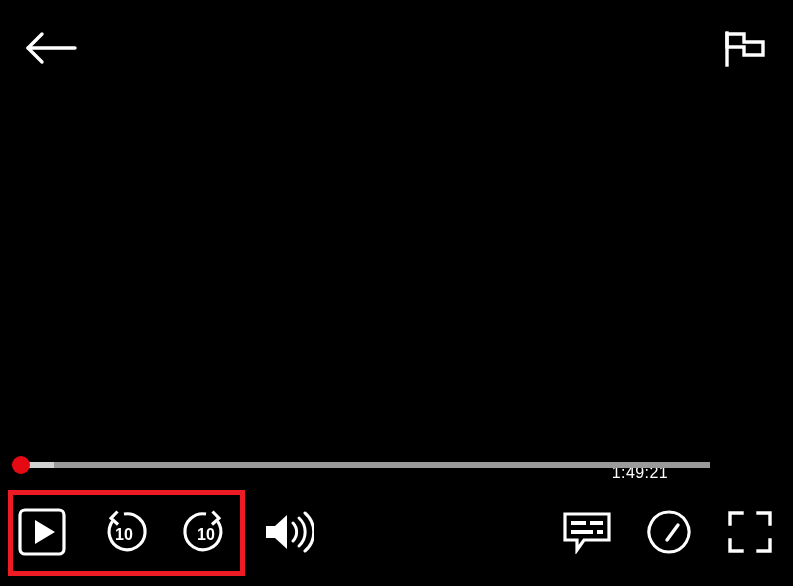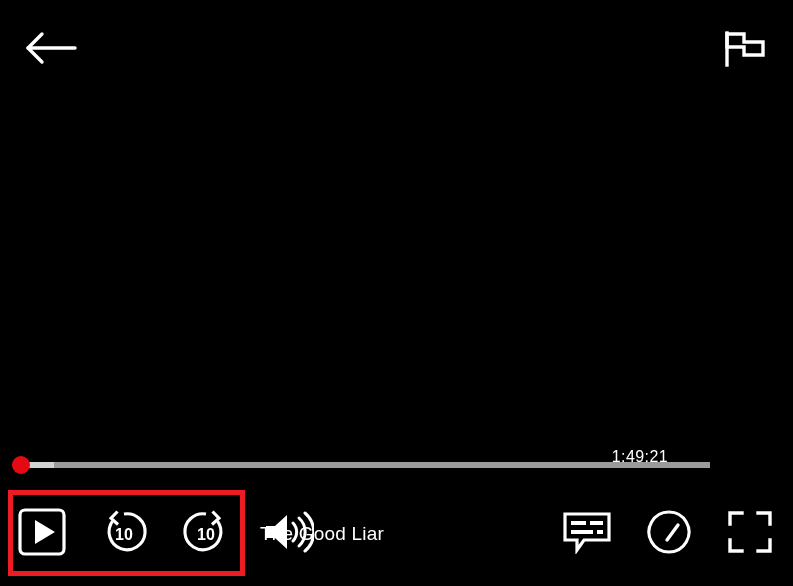--- a/index.html
+++ b/index.html
@@ -35,21 +35,21 @@
   .video-surface {
     position:absolute; top:100px; left:0;
     width:793px; height:340px;
     background:#000;
   }
 
   
   .progress-row {
     position:absolute; left:0; top:448px;
     width:668px; height:34px;
-    display:flex; align-items:flex-start;gap:48px;
+    display:flex; align-items:flex-end;gap:48px;
   }
   .scrub-wrap {
     position:relative;
     margin-left:14px;
     width:696px; height:34px;
     display:flex; align-items:center;
     cursor:pointer;
   }
   .track {
     position:absolute; left:0; top:50%;
@@ -205,21 +205,20 @@
       <span>
         <svg width="52" height="44" viewBox="0 0 52 44" fill="none">
           <polygon points="4,16 13,16 25,5 25,39 13,28 4,28" fill="#ffffff"></polygon>
           <path d="M31 13 A13 13 0 0 1 31 31" stroke="#ffffff" stroke-width="3" fill="none" stroke-linecap="round"></path>
           <path d="M37 8 A19 19 0 0 1 37 36" stroke="#ffffff" stroke-width="3" fill="none" stroke-linecap="round"></path>
           <path d="M43 3 A25 25 0 0 1 43 41" stroke="#ffffff" stroke-width="3" fill="none" stroke-linecap="round"></path>
         </svg>
       </span>
     </div>
 
-    <div class="title-label">The Good Liar</div>
 
     <div class="ctl subtitles-btn">
       <span>
         <svg width="50" height="44" viewBox="0 0 50 44" fill="none">
           <path d="M3 4 L47 4 L47 30 L22 30 L15 40 L15 30 L3 30 Z" stroke="#ffffff" stroke-width="3.2" fill="none" stroke-linejoin="miter"></path>
           <rect x="9" y="11" width="15" height="4" fill="#ffffff"></rect>
           <rect x="28" y="11" width="13" height="4" fill="#ffffff"></rect>
           <rect x="9" y="20" width="22" height="4" fill="#ffffff"></rect>
           <rect x="35" y="20" width="6" height="4" fill="#ffffff"></rect>
         </svg>

